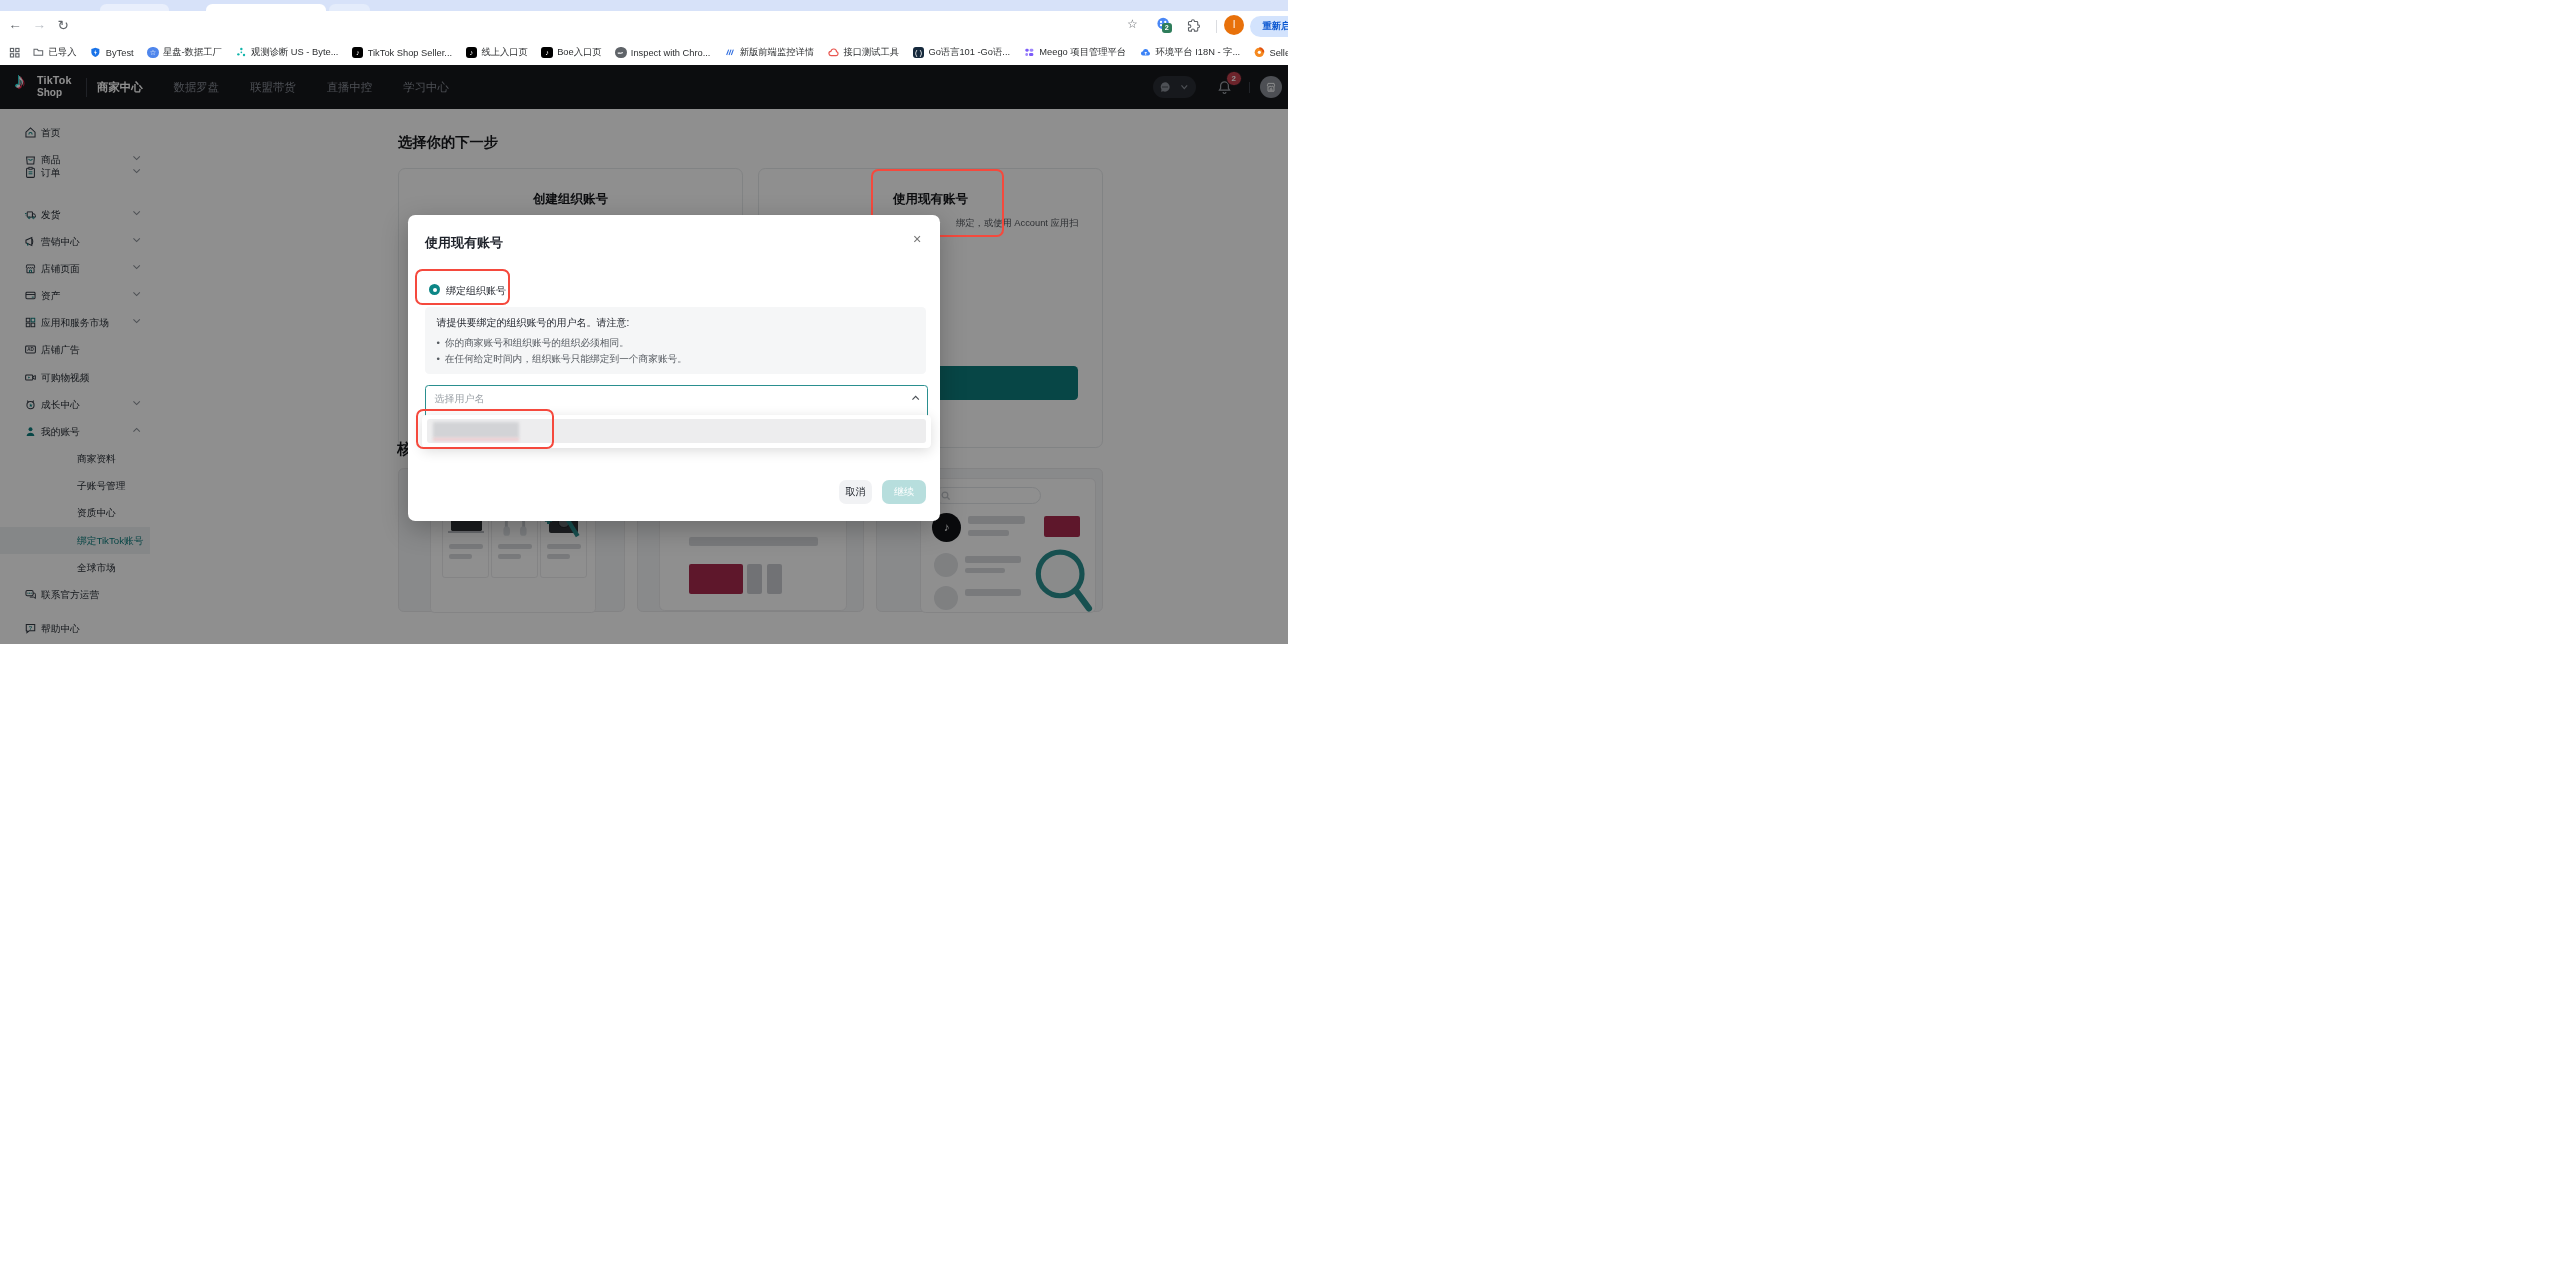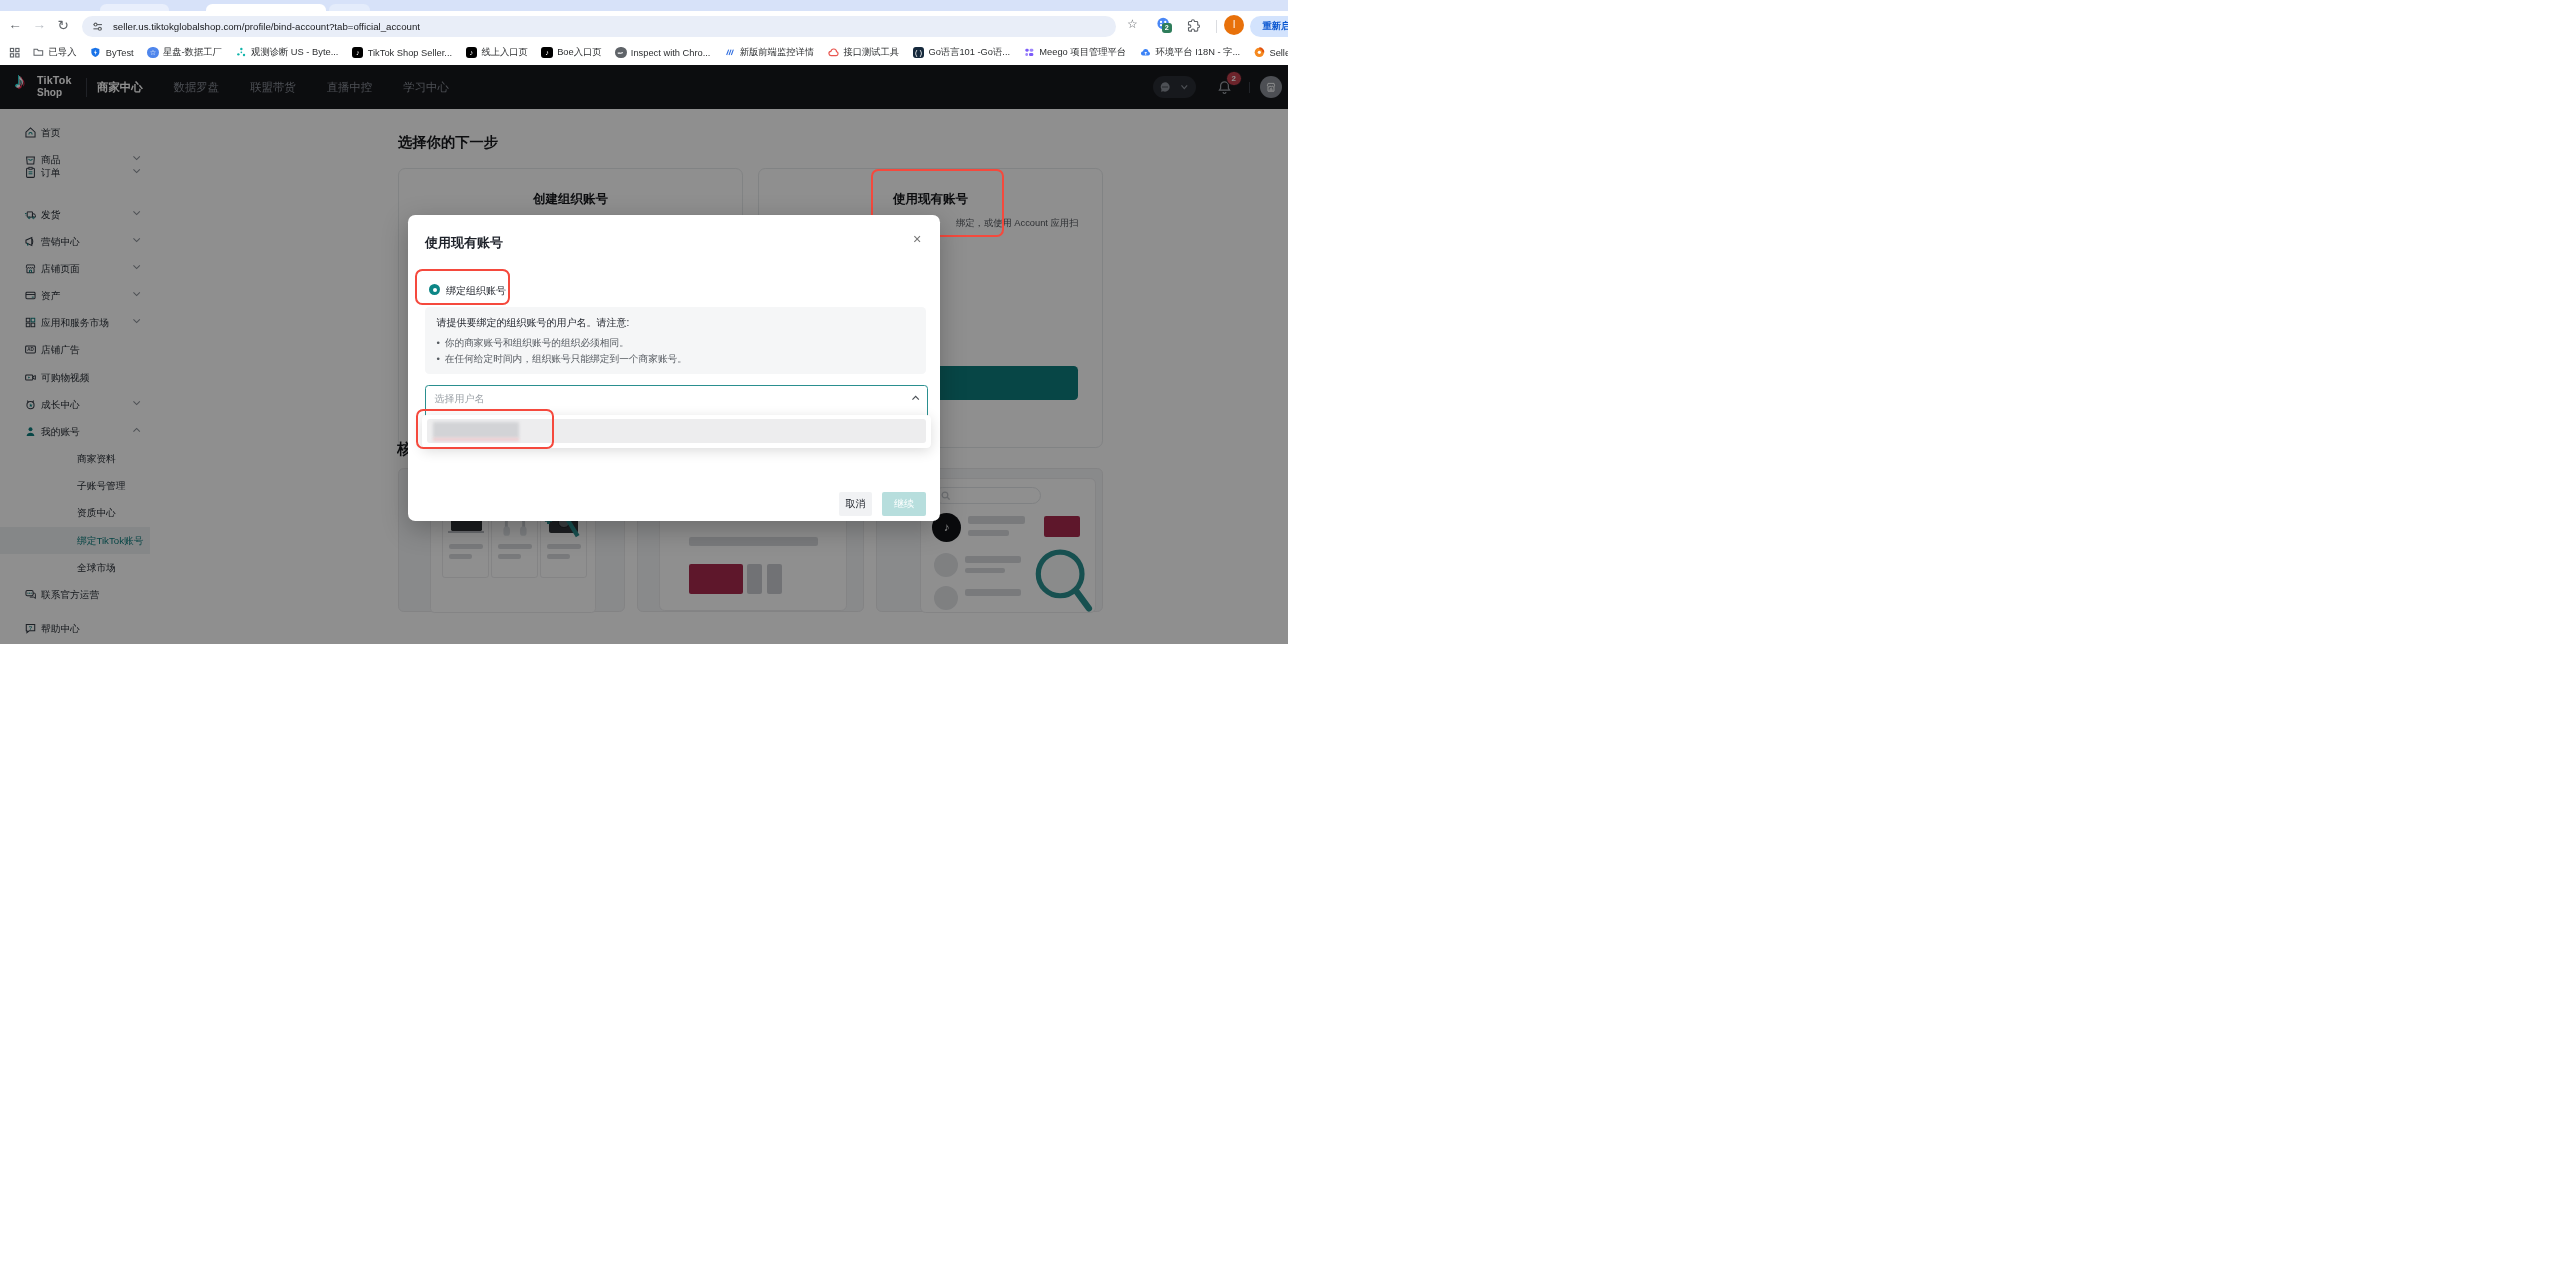--- a/index.html
+++ b/index.html
@@ -56,52 +56,39 @@
   #noticebox{position:absolute;left:17px;top:92px;width:501px;height:67px;background:#f5f6f7;border-radius:4.3px;box-sizing:border-box;padding:9.3px 11.4px;}
   #notice-title{font-size:10px;color:#1d2129;margin-bottom:5px;}
   .bullet{font-size:9.7px;color:#565b61;line-height:1.6;display:flex;gap:5px;}
   #selectbox{position:absolute;left:17px;top:170px;width:503px;height:42px;border:1.1px solid #2a8f8f;border-radius:3.6px;box-sizing:border-box;background:#fff;}
   #select-ph{position:absolute;left:8.6px;top:6.4px;font-size:10px;color:#9aa0a6;}
   #dropdown{position:absolute;left:14.3px;top:200px;width:509px;height:33px;background:#fff;border-radius:4.3px;
             box-shadow:0 2.9px 13px rgba(0,0,0,0.14);box-sizing:border-box;padding:4.3px 5px;}
   #dd-option{position:relative;width:100%;height:24px;background:#ededee;border-radius:2.9px;}
   #dd-redact{position:absolute;left:5.7px;top:2.9px;width:86px;height:15.7px;background:#d2d3d6;filter:blur(1.8px);border-radius:1.4px;}
   #dd-redact2{position:absolute;left:5.7px;top:18.6px;width:86px;height:3.6px;background:#ecc9cc;filter:blur(1.4px);}
-  .btn{position:absolute;top:277px;height:23.6px;border-radius:2px;font-size:10px;display:flex;align-items:center;justify-content:center;box-sizing:border-box;}
+  .btn{position:absolute;top:265px;height:23.6px;border-radius:7px;font-size:10px;display:flex;align-items:center;justify-content:center;box-sizing:border-box;}
   #btn-cancel{left:431px;width:33px;background:#f1f2f4;color:#1d2129;}
   #btn-continue{left:474px;width:44px;background:#b7dedd;color:#ffffff;}
 </style>
 </head>
 <body>
 
 <div id="app">
 
   <div class="abs" id="tabstrip">
     <div class="tabshape" style="left:100px;width:69px;background:#e9effc;"></div>
     <div class="tabshape" style="left:206px;width:120px;background:#ffffff;"></div>
     <div class="tabshape" style="left:329px;width:41px;background:#e4ecfb;"></div>
   </div>
 
   <div class="abs" id="toolbar">
     <div class="navbtn" style="left:5.7px;">←</div>
     <div class="navbtn" style="left:30px;color:#b6bbc2;">→</div>
     <div class="navbtn" style="left:54px;">↻</div>
-    <div id="urlpill">
-      <span class="abs" style="left:10px;top:5px;">
-        <svg width="11.4" height="11.4" viewBox="0 0 16 16">
-            <g stroke="#5f6368" stroke-width="1.6" fill="none">
-              <line x1="2" y1="5" x2="14" y2="5"></line>
-              <line x1="2" y1="11" x2="14" y2="11"></line>
-              <circle cx="5" cy="5" r="2" fill="#fff"></circle>
-              <circle cx="11" cy="11" r="2" fill="#fff"></circle>
-            </g>
-          </svg>
-      </span>
-      <span id="urltext">seller.us.tiktokglobalshop.com/profile/bind-account?tab=official_account</span>
-    </div>
     <div class="navbtn" style="left:1123px;font-size:12px;">☆</div>
     <div class="abs" style="left:1156px;top:5.7px;">
       <svg width="14.3" height="14.3" viewBox="0 0 20 20">
           <circle cx="10" cy="9" r="8" fill="#4a87f5"></circle>
           <circle cx="7" cy="7" r="1.6" fill="#fff"></circle>
           <circle cx="13" cy="7" r="1.6" fill="#fff"></circle>
           <circle cx="7" cy="11.5" r="1.6" fill="#fff"></circle>
           <circle cx="13" cy="11.5" r="1.6" fill="#fff"></circle>
         </svg>
       <div class="abs" style="left:5.7px;top:5.7px;width:10px;height:10px;background:#2e7d5b;border-radius:2.9px;color:#fff;font-size:7.2px;font-weight:700;text-align:center;line-height:10px;">2</div>

